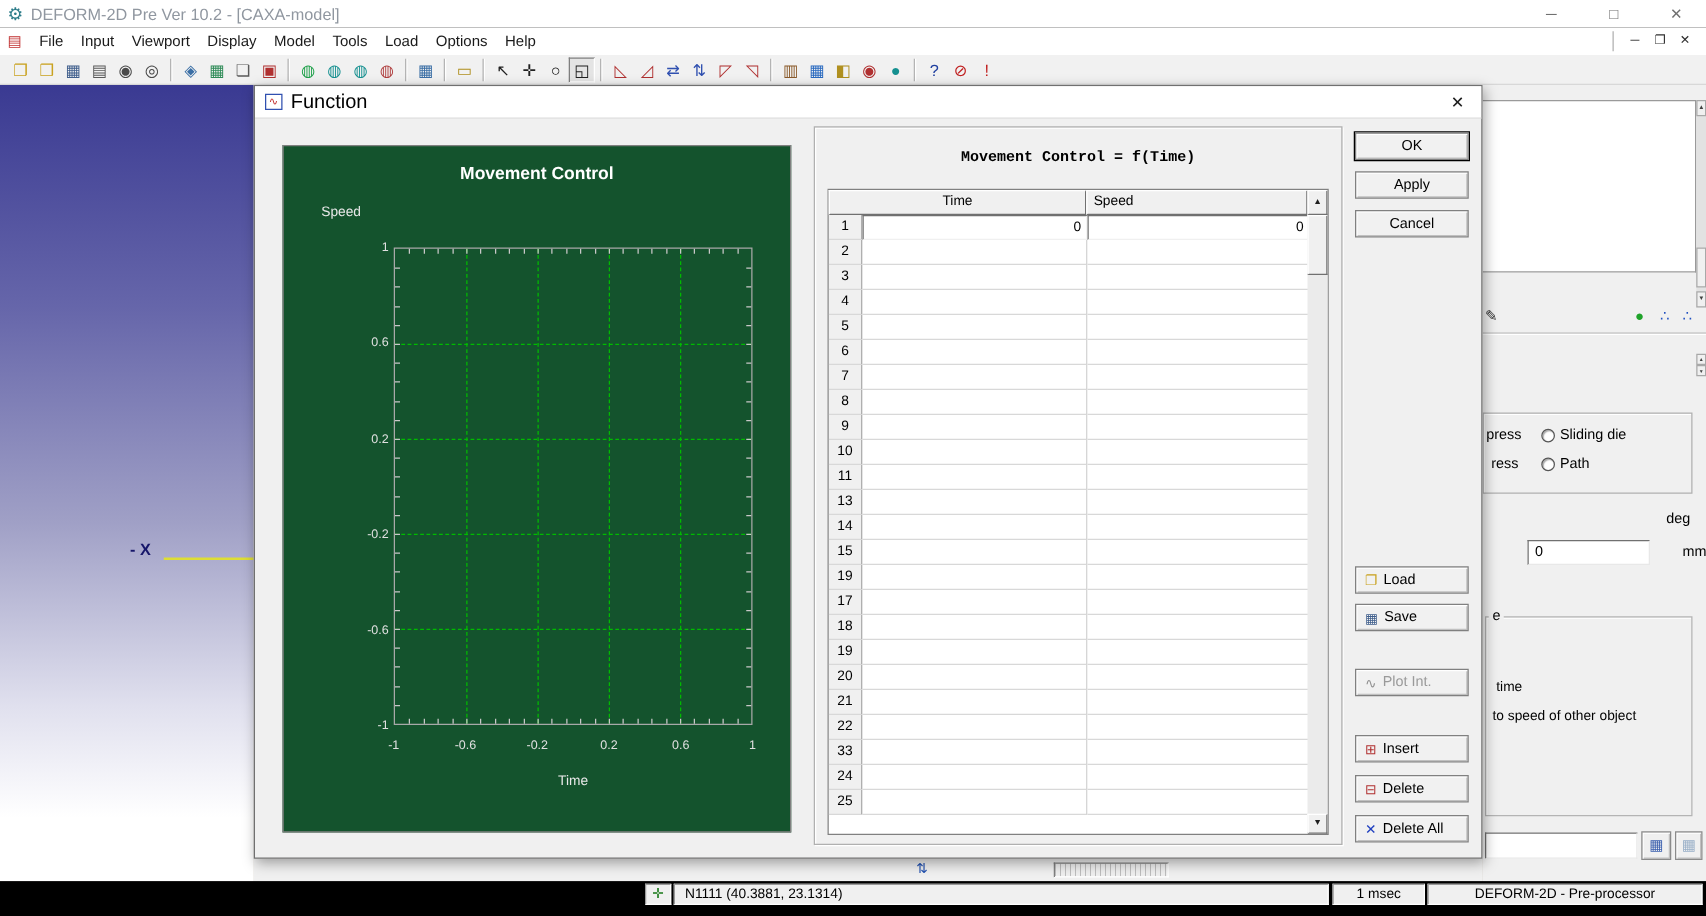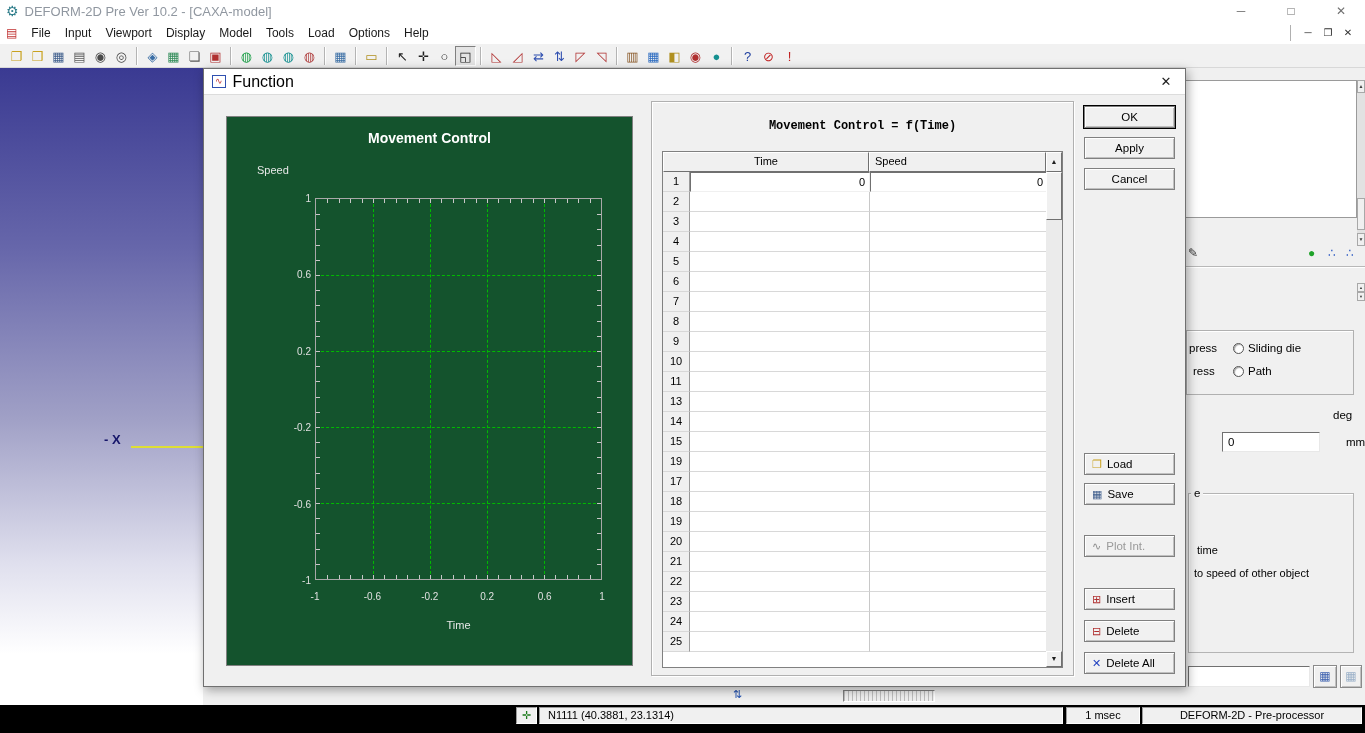--- a/index.html
+++ b/index.html
@@ -520,21 +520,21 @@
                   <div class="tnum">21</div>
                   <div class="tcell time"></div>
                   <div class="tcell speed"></div>
                 </div>
                 <div class="trow">
                   <div class="tnum">22</div>
                   <div class="tcell time"></div>
                   <div class="tcell speed"></div>
                 </div>
                 <div class="trow">
-                  <div class="tnum">23</div>
+                  <div class="tnum">33</div>
                   <div class="tcell time"></div>
                   <div class="tcell speed"></div>
                 </div>
                 <div class="trow">
                   <div class="tnum">24</div>
                   <div class="tcell time"></div>
                   <div class="tcell speed"></div>
                 </div>
                 <div class="trow">
                   <div class="tnum">25</div>

